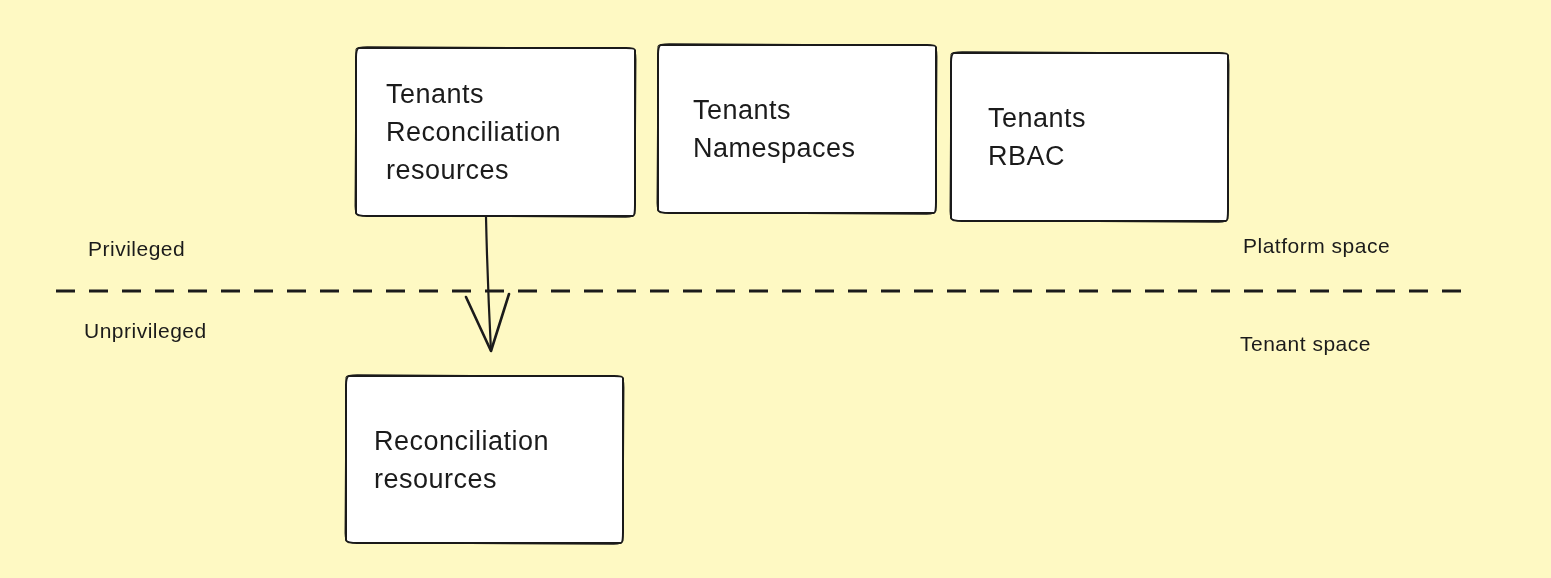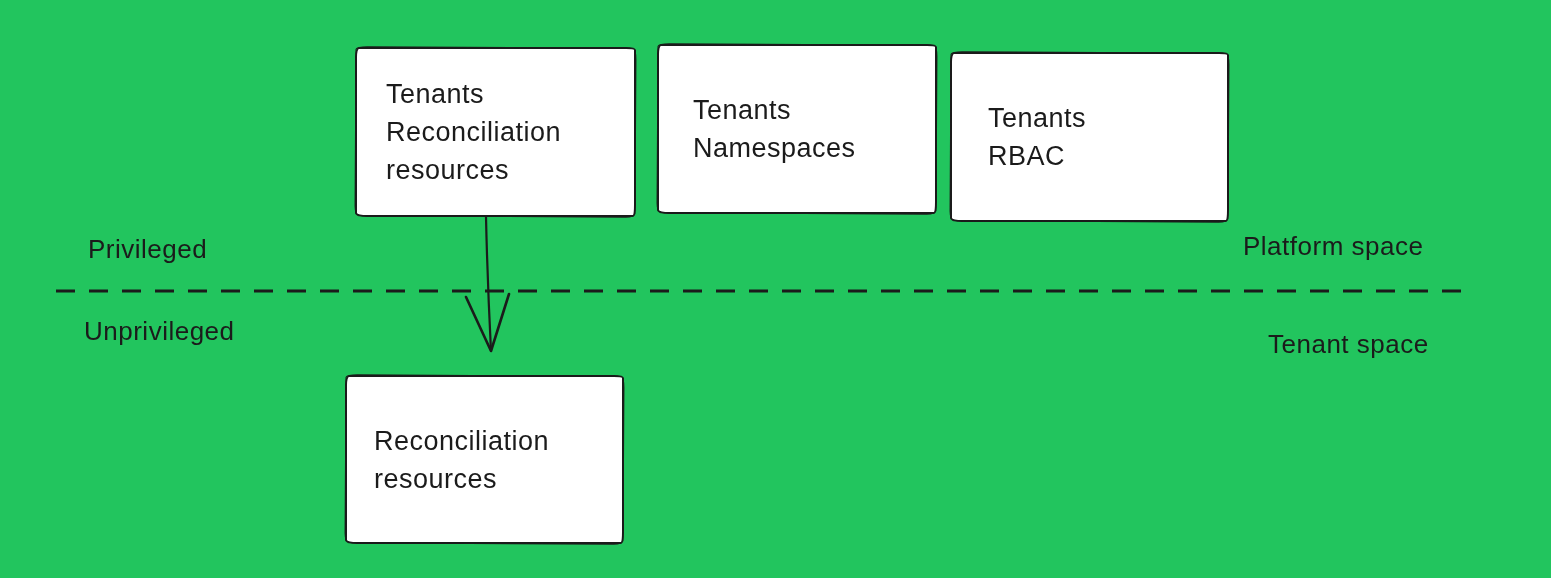--- a/index.html
+++ b/index.html
@@ -4,21 +4,21 @@
 <style>
   html, body {
     margin: 0;
     padding: 0;
     background: #ffffff;
   }
   .canvas {
     position: relative;
     width: 1551px;
     height: 578px;
-    background: #22c55e;
+    background: #fef9c3;
     overflow: hidden;
     font-family: "Liberation Sans", sans-serif;
     color: #1b1b1b;
   }
   .overlay {
     position: absolute;
     left: 0;
     top: 0;
     width: 1551px;
     height: 578px;
@@ -53,29 +53,29 @@
   .box-reconciliation-top .box-label { padding-left: 29px; }
   .box-namespaces         { left: 657px; top: 44px;  width: 280px; height: 170px; }
   .box-namespaces .box-label { padding-left: 34px; }
   .box-rbac               { left: 950px; top: 52px;  width: 279px; height: 170px; }
   .box-rbac .box-label { padding-left: 36px; }
   .box-reconciliation-bottom { left: 345px; top: 375px; width: 279px; height: 169px; }
   .box-reconciliation-bottom .box-label { padding-left: 27px; }
 
   .zone-label {
     position: absolute;
-    font-size: 26px;
+    font-size: 21px;
     line-height: 32px;
     letter-spacing: 0.5px;
     white-space: nowrap;
   }
   .label-privileged   { left: 88px;   top: 233px; }
   .label-unprivileged { left: 84px;   top: 315px; }
   .label-platform     { left: 1243px; top: 230px; }
-  .label-tenant       { left: 1240px; top: 328px; margin-left: 28px; }
+  .label-tenant       { left: 1240px; top: 328px; }
 </style>
 </head>
 <body>
 
 <div class="canvas">
 
   <svg class="overlay" viewBox="0 0 1551 578">
 
     <line x1="56" y1="291" x2="1470" y2="291" stroke="#1b1b1b" stroke-width="3.2" stroke-dasharray="19 14"></line>
 

